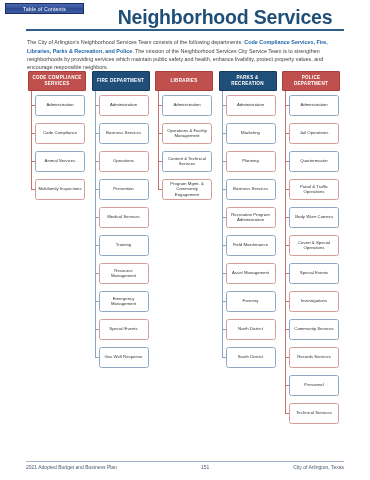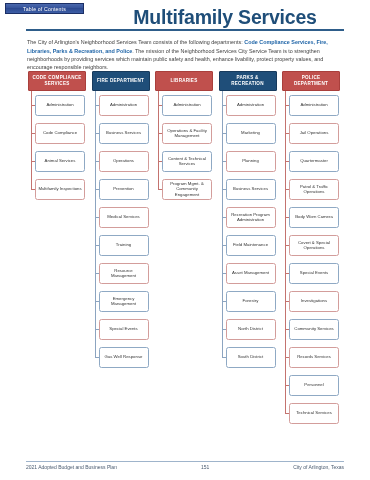--- a/index.html
+++ b/index.html
@@ -124,21 +124,21 @@
 </style>
 </head>
 <body>
 
 <div class="page">
 
   <div class="toc-btn">
     <span>Table of Contents</span>
   </div>
 
-  <div class="title">Multifamily Services</div>
+  <div class="title">Neighborhood Services</div>
   <div class="title-rule"></div>
 
   <p class="intro">
     <span>The City of Arlington's Neighborhood Services Team consists of the following departments: </span><b class="hl">Code Compliance Services, Fire, Libraries, Parks &amp; Recreation, and Police</b><span>.  The mission of the Neighborhood Services City Service Team is to strengthen neighborhoods by providing services which maintain public safety and health, enhance livability, protect property values, and encourage responsible neighbors.</span>
   </p>
 
   <div class="chart" id="chart">
       <div class="col" style="left: 0px;">
         <div class="col-head red">CODE COMPLIANCE SERVICES</div>
         <div class="spine" style="left: 5px; height: 98px;"></div>

